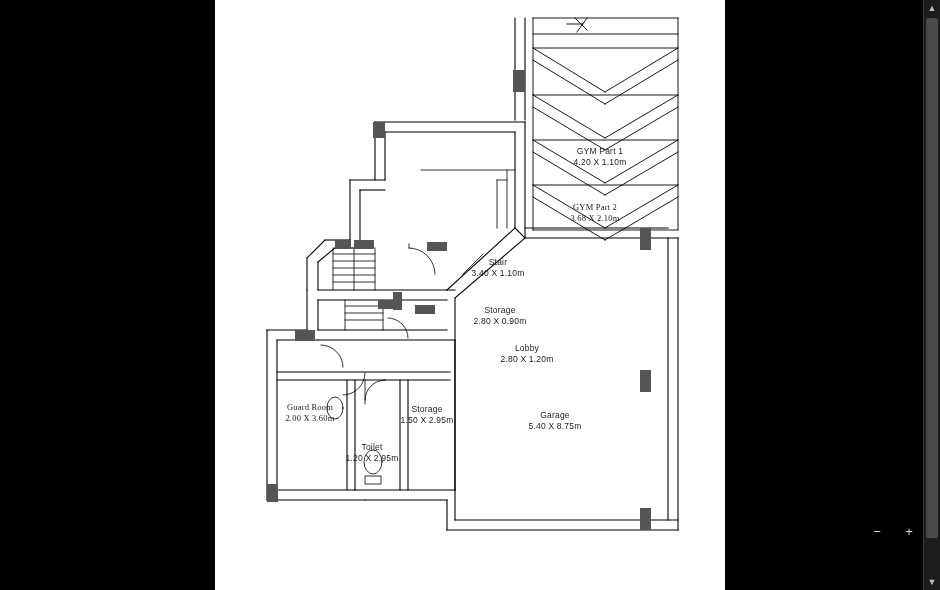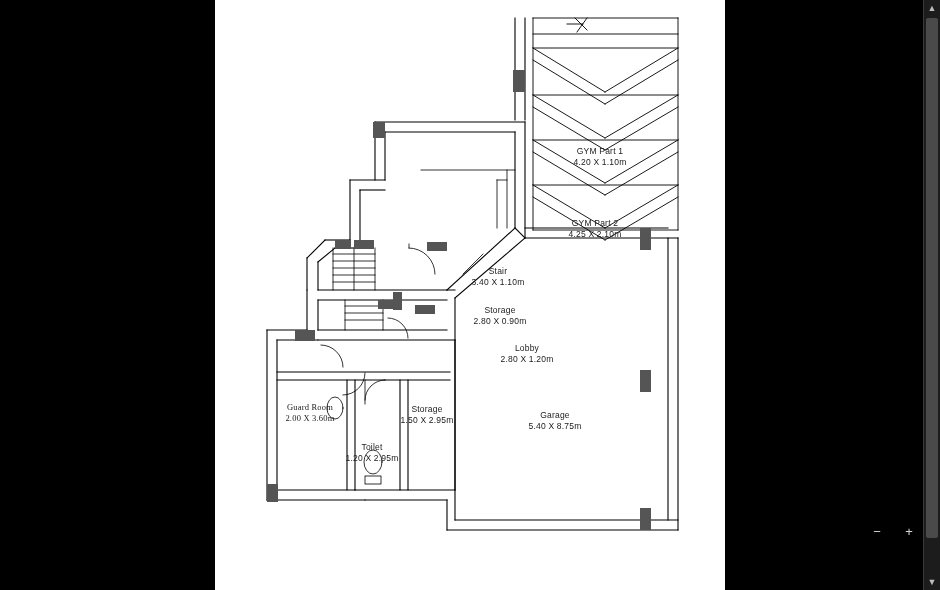--- a/index.html
+++ b/index.html
@@ -287,26 +287,26 @@
           <rect x="425" y="508" width="11" height="22"></rect>
         </g>
       </svg>
     </div>
 
     <div class="room-label" style="left: 385px; top: 146px; transform: translateX(-50%);">
       <div>GYM Part 1</div>
       <div>4.20 X 1.10m</div>
     </div>
 
-    <div class="room-label" style="left: 380px; top: 218px; transform: translateX(-50%);">
+    <div class="room-label" style="left: 380px; top: 202px; transform: translateX(-50%); font-family: Liberation Serif, serif;">
       <div>GYM Part 2</div>
-      <div>4.25 X 2.10m</div>
-    </div>
-
-    <div class="room-label" style="left: 283px; top: 266px; transform: translateX(-50%); text-align: center;">
+      <div>3.68 X 2.10m</div>
+    </div>
+
+    <div class="room-label" style="left: 283px; top: 257px; transform: translateX(-50%); text-align: center;">
       <div>Stair</div>
       <div>3.40 X 1.10m</div>
     </div>
 
     <div class="room-label" style="left: 285px; top: 305px; transform: translateX(-50%);">
       <div>Storage</div>
       <div>2.80 X 0.90m</div>
     </div>
 
     <div class="room-label" style="left: 312px; top: 343px; transform: translateX(-50%);">

